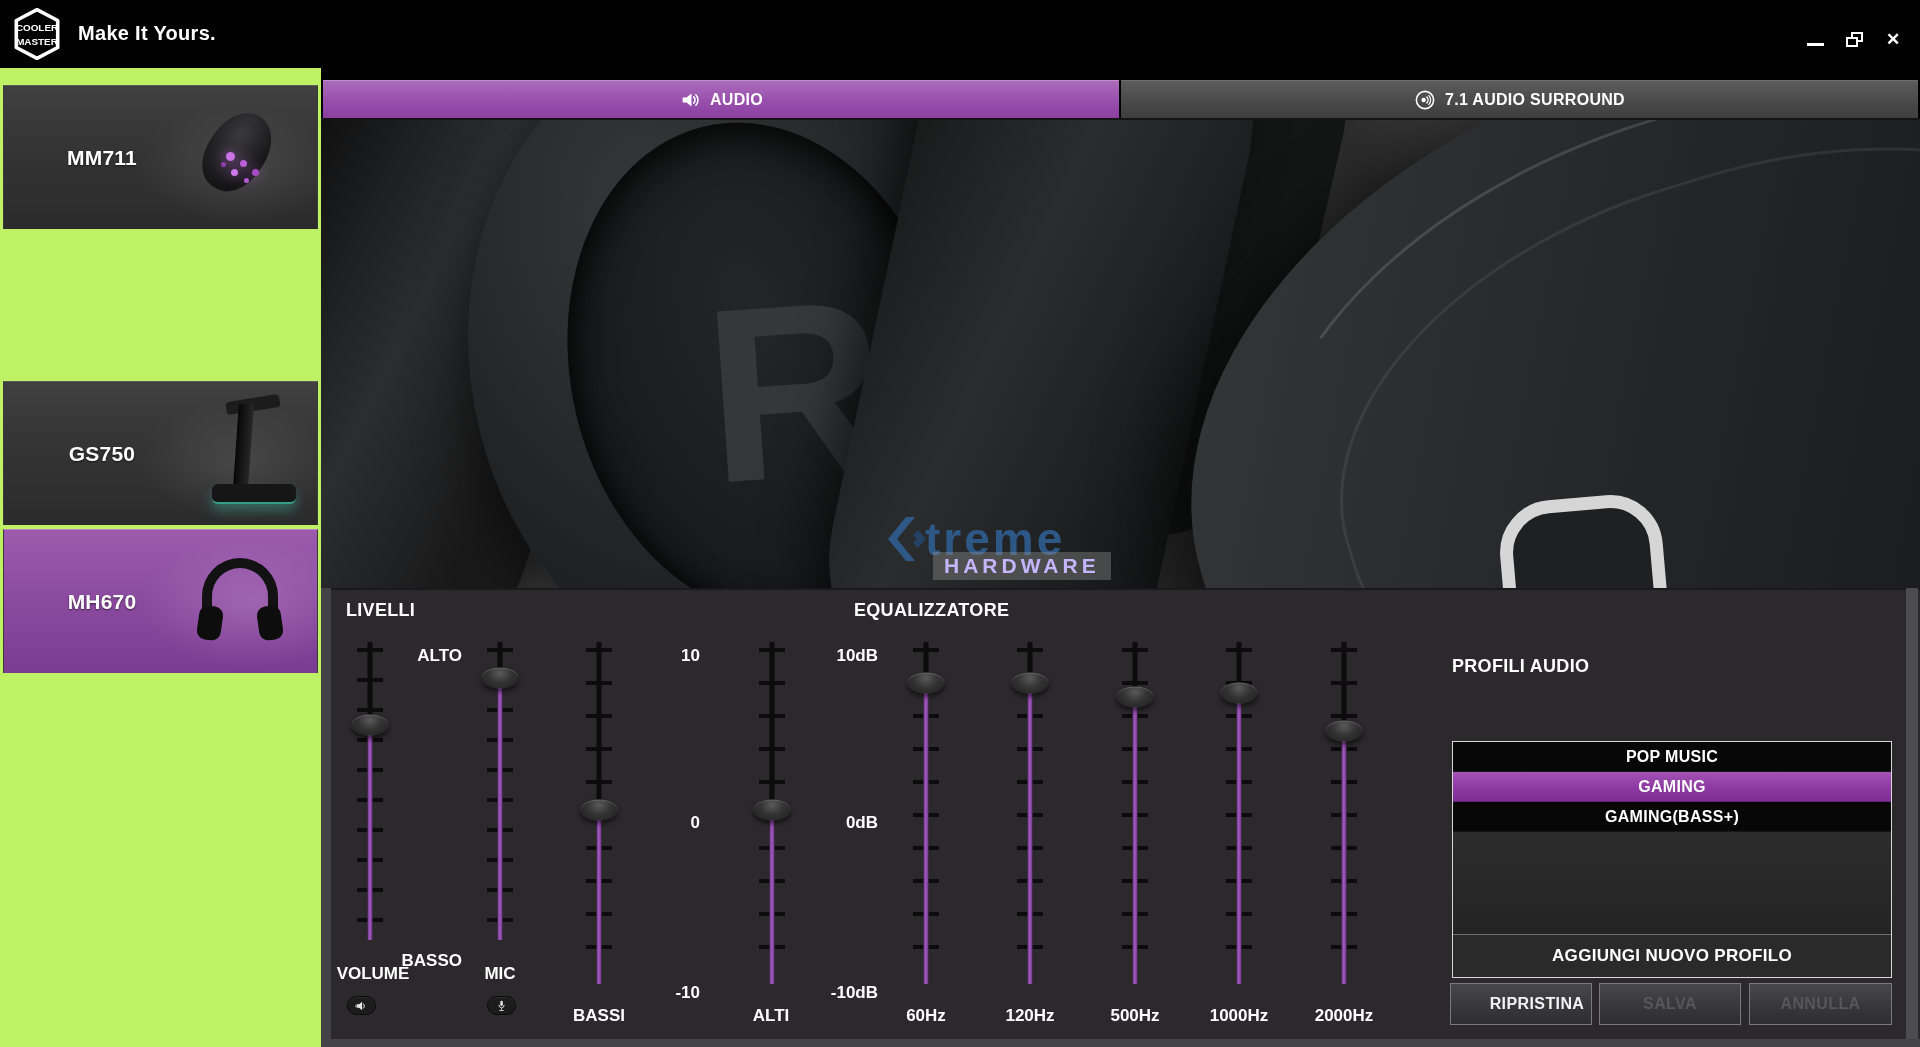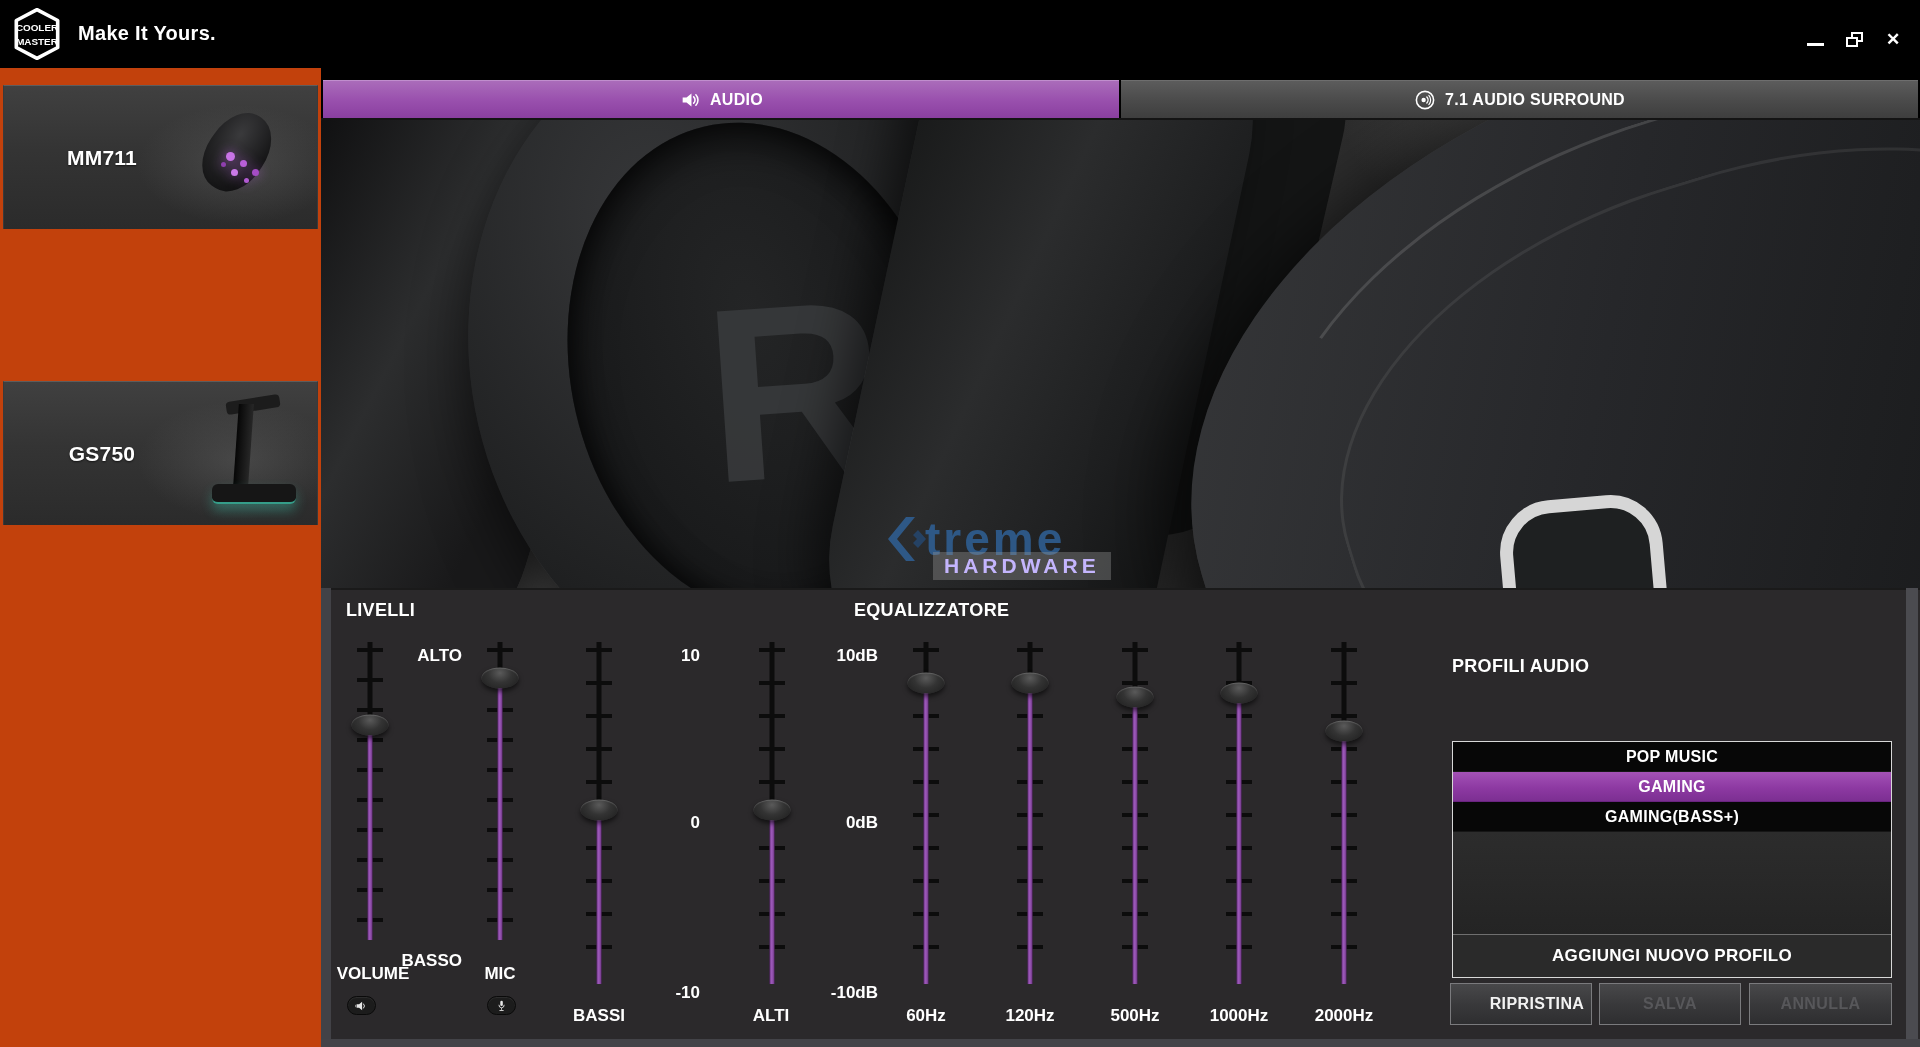--- a/index.html
+++ b/index.html
@@ -12,21 +12,21 @@
   #cm-logo{left:10px;top:7px;width:54px;height:54px;}
   #tagline{left:78px;top:22px;color:#fff;font-size:20px;font-weight:bold;letter-spacing:.3px;}
   .winbtn{top:28px;width:26px;height:22px;cursor:pointer;display:flex;align-items:center;justify-content:center;}
   #btn-min{left:1802px;}  #btn-restore{left:1841px;} #btn-close{left:1880px;color:#fff;font-size:17px;font-weight:bold;}
   #btn-min .dash{width:17px;height:3px;background:#fff;margin-top:10px;}
   .restore-ico{position:relative;width:17px;height:15px;}
   .restore-ico .r1{position:absolute;right:0;top:0;width:12px;height:10px;border:2px solid #fff;}
   .restore-ico .r2{position:absolute;left:0;bottom:0;width:12px;height:10px;border:2px solid #fff;background:#000;}
 
   
-  #sidebar{left:0;top:68px;width:321px;height:979px;background:#c2410c;}
+  #sidebar{left:0;top:68px;width:321px;height:979px;background:#bef264;}
   .devcard{position:absolute;left:3px;width:315px;height:144px;cursor:pointer;
     background:linear-gradient(180deg,#404040 0%,#343434 45%,#2b2b2b 100%);
     border-top:1px solid #5d5d5d;border-left:1px solid #3a3a3a;border-right:1px solid #3a3a3a;overflow:hidden;}
   .devcard .glow{position:absolute;left:40%;top:10%;width:70%;height:90%;
     background:radial-gradient(ellipse at 50% 50%,rgba(110,110,110,.35),rgba(0,0,0,0) 65%);}
   .devcard.selected{background:linear-gradient(180deg,#9c5bad 0%,#8a4a9e 50%,#7b3b91 100%);border-top:1px solid #bb84ca;}
   .devcard.selected .glow{background:radial-gradient(ellipse at 55% 45%,rgba(205,160,220,.30),rgba(0,0,0,0) 65%);}
   .devlabel{position:absolute;left:18px;top:0;width:160px;height:100%;display:flex;align-items:center;justify-content:center;
     color:#fff;font-size:21px;font-weight:bold;letter-spacing:.2px;text-shadow:0 1px 2px rgba(0,0,0,.6);}
   .devart{position:absolute;left:170px;top:10px;width:135px;height:124px;}
@@ -164,20 +164,29 @@
   </div>
   <div class="devcard" style="top:313px;">
     <div class="glow"></div>
     <div class="devlabel">GS750</div>
     <div class="devart">
       <div class="stand-arm"></div>
         <div class="stand-pole"></div>
         <div class="stand-base"></div>
     </div>
   </div>
+  <div class="devcard selected" style="top:461px;">
+    <div class="glow"></div>
+    <div class="devlabel">MH670</div>
+    <div class="devart">
+      <div class="hp-band"></div>
+        <div class="hp-cupL"></div>
+        <div class="hp-cupR"></div>
+    </div>
+  </div>
 </div>
 
 <div class="abs tab selected" id="tab-audio">
   <svg class="tabicon" viewBox="0 0 24 24">
     <path d="M4 9.2v5.6h4.2L13.6 19V5L8.2 9.2H4z" fill="#fff"></path>
     <path d="M16 8.6a4.6 4.6 0 0 1 0 6.8" stroke="#fff" stroke-width="1.7" fill="none" stroke-linecap="round"></path>
     <path d="M18.4 6.3a8.2 8.2 0 0 1 0 11.4" stroke="#fff" stroke-width="1.7" fill="none" stroke-linecap="round"></path>
   </svg>
   <span>AUDIO</span>
 </div>

